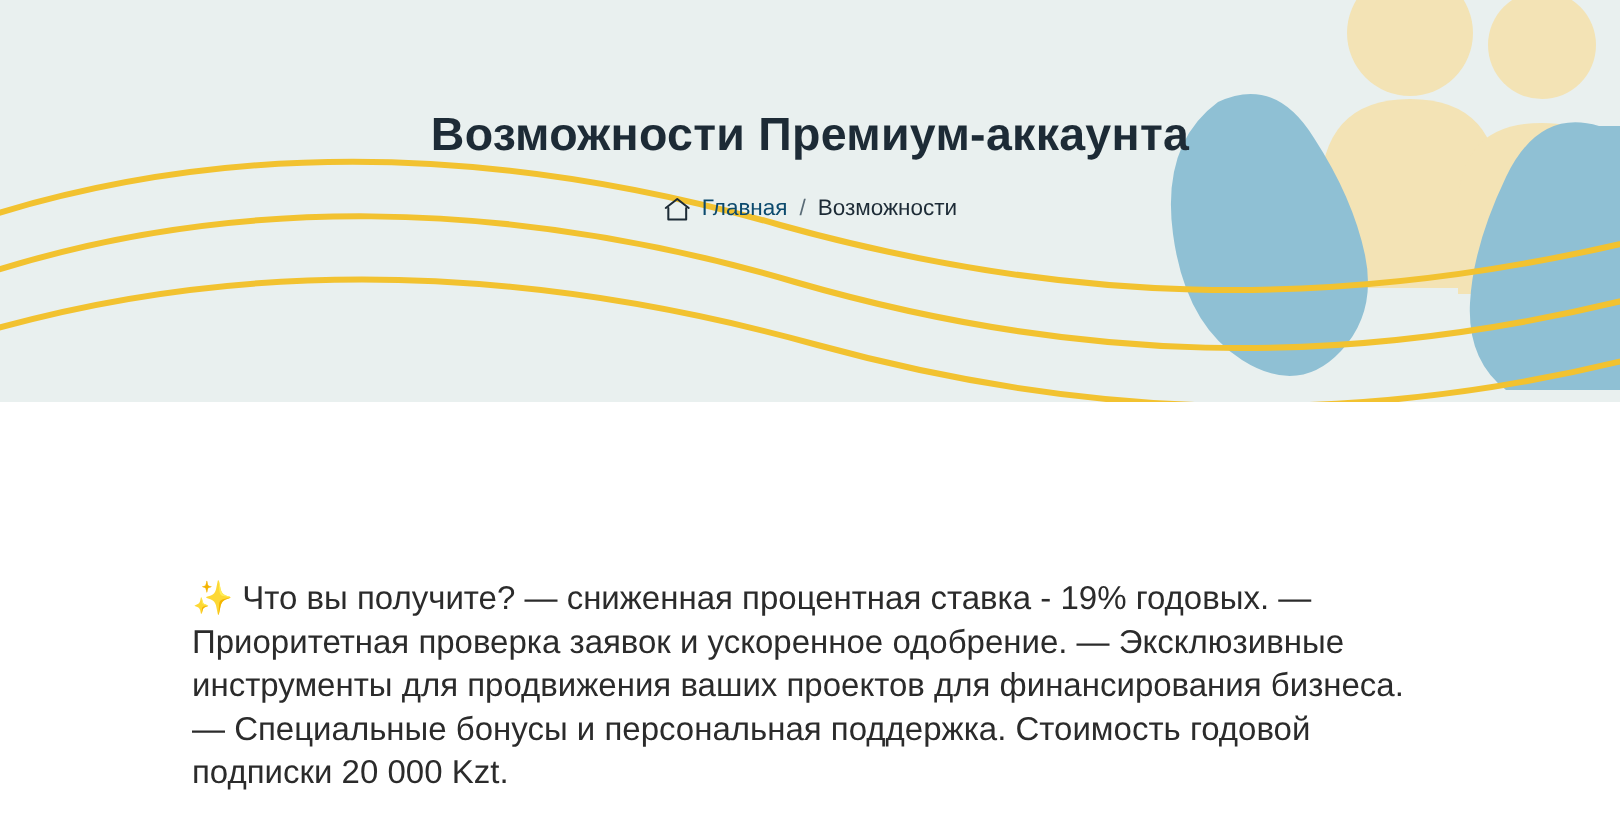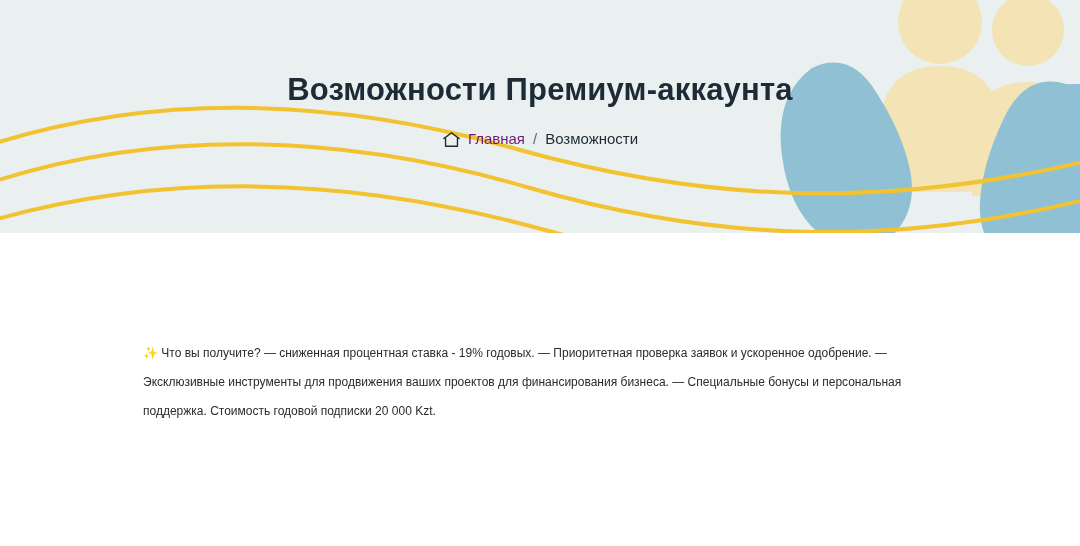--- a/index.html
+++ b/index.html
@@ -11,21 +11,21 @@
     height: 546px;
     background: #ffffff;
     font-family: "Liberation Sans", sans-serif;
     overflow: hidden;
   }
 
   
   .hero {
     position: relative;
     width: 1080px;
-    height: 233px;
+    height: 268px;
     background: #e9f0ef;
     overflow: hidden;
   }
   .hero-art {
     position: absolute;
     inset: 0;
     width: 1080px;
     height: 268px;
   }
   .hero-content {
@@ -50,41 +50,41 @@
     font-size: 15px;
     color: #1d2b36;
   }
   .breadcrumb .home-icon {
     display: inline-flex;
     align-items: center;
     position: relative;
     top: 1px;
   }
   .breadcrumb a {
-    color: #701a75;
+    color: #0c4a6e;
     text-decoration: none;
   }
   .breadcrumb .sep {
     color: #5a6b76;
     padding: 0 1px;
   }
 
   
   .page-body {
     width: 1080px;
     height: 278px;
     background: #ffffff;
     position: relative;
   }
   .article {
     position: absolute;
-    left: 143px;
+    left: 128px;
     top: 94px;
     width: 812px;
-    font-size: 12px;
+    font-size: 22px;
     line-height: 29px;
     color: #2b2b2b;
   }
   .sparkle {
     color: #f0c330;
   }
 </style>
 </head>
 <body>
 

